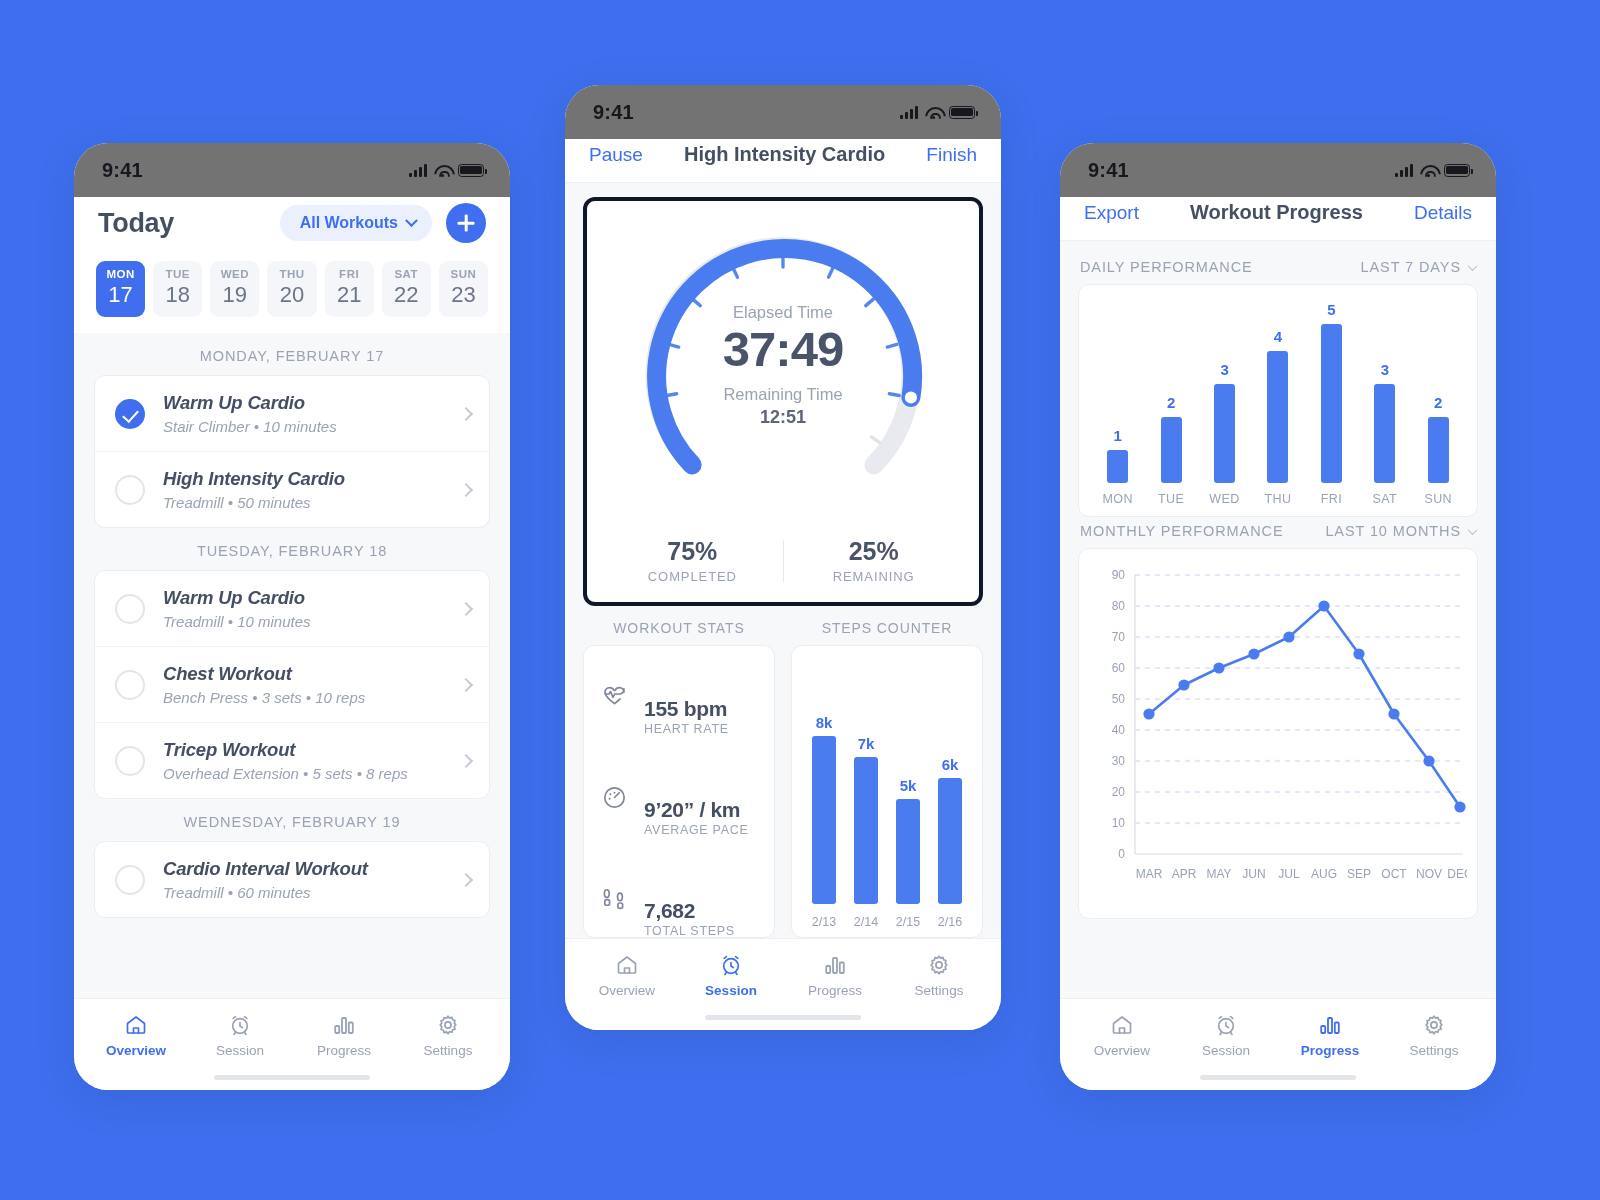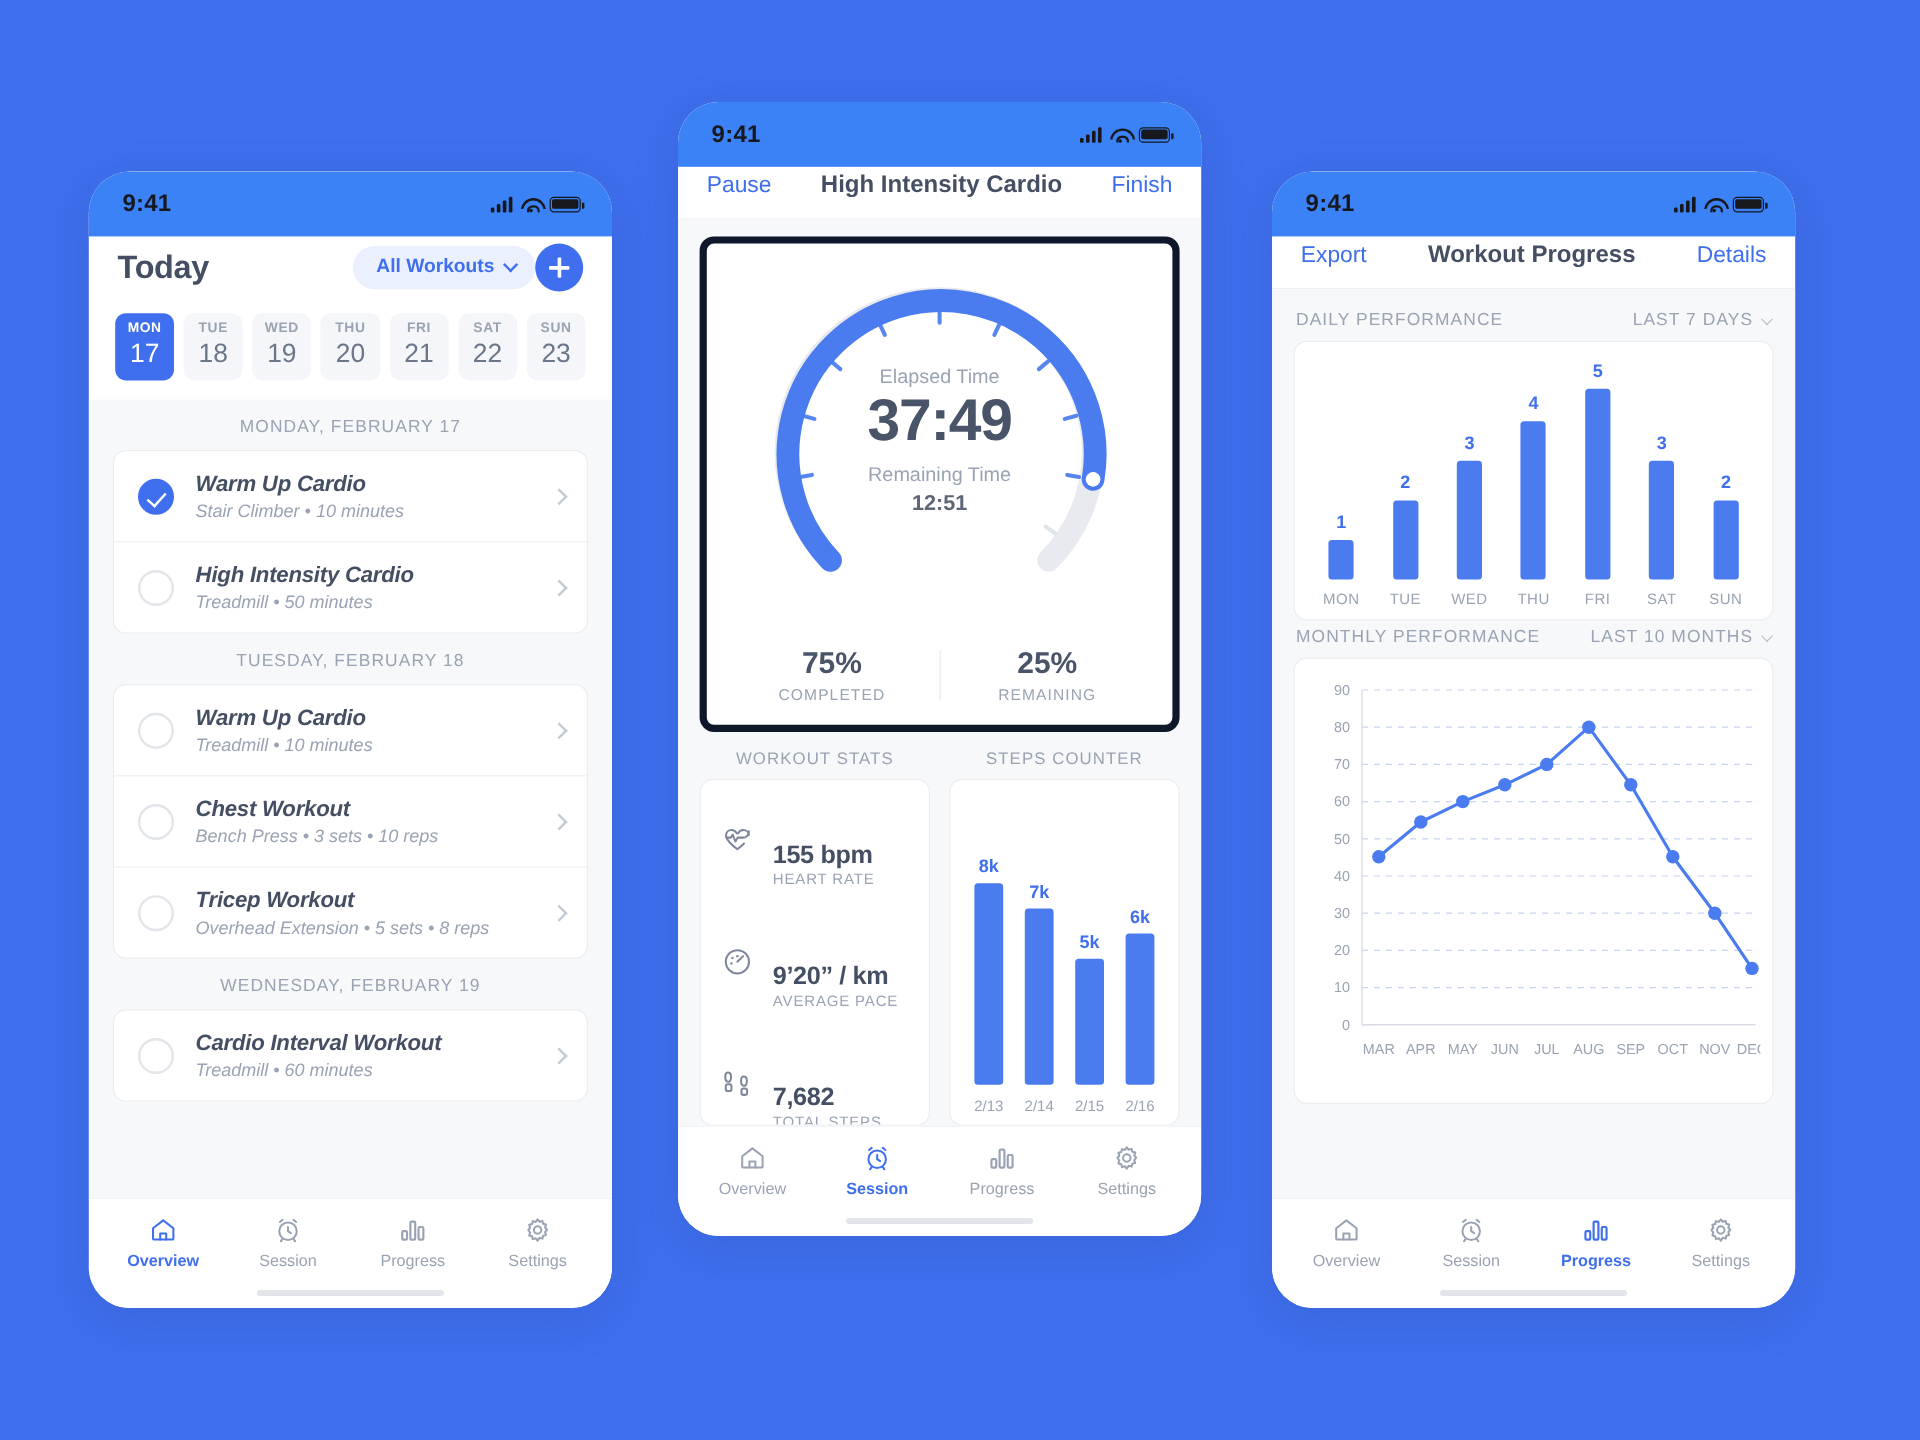--- a/index.html
+++ b/index.html
@@ -23,21 +23,21 @@
   }
   #phone-overview { left: 74px;   top: 143px; width: 436px; height: 947px; }
   #phone-session  { left: 565px;  top: 85px;  width: 436px; height: 945px; }
   #phone-progress { left: 1060px; top: 143px; width: 436px; height: 947px; }
 
   
   .statusbar {
     height: 54px; flex: 0 0 54px;
     display: flex; align-items: center; justify-content: space-between;
     padding: 0 26px 0 28px;
-    background: #3b82f6;
+    background: #737373;
     gap: 35px;
   }
   .sb-time { font-size: 20px; font-weight: bold; color: #16181d; letter-spacing: .2px; }
   .sb-icons { display: flex; align-items: flex-end; gap: 7px; }
   .sig { display: flex; align-items: flex-end; gap: 2px; height: 13px; }
   .sig i { display: block; width: 3px; background: #16181d; border-radius: 1px; }
   .sig i:nth-child(1){height:4px}.sig i:nth-child(2){height:7px}
   .sig i:nth-child(3){height:10px}.sig i:nth-child(4){height:13px}
   .wifi { width: 17px; height: 13px; position: relative; }
   .wifi::before{
@@ -57,21 +57,21 @@
   .batt { width: 26px; height: 13px; border: 1.6px solid #16181d; border-radius: 3.6px; position: relative; padding: 1.4px; }
   .batt span { display:block; height: 100%; width: 100%; background: #16181d; border-radius: 1.6px; }
   .batt::after { content:""; position:absolute; right:-3.6px; top:4px; width:2px; height:5px; background:#16181d; border-radius:0 1px 1px 0; }
 
   
   .navbar-1 {
     flex: 0 0 auto; padding: 6px 24px 18px;
     display: flex; align-items: center; justify-content: space-between;
   }
   .page-title { font-size: 27px; font-weight: bold; color: #454f63; letter-spacing:-.3px; }
-  .title-right { display: flex; align-items: center; gap: 0; }
+  .title-right { display: flex; align-items: center; gap: 14px; }
   .pill {
     background: #eaf0fe; color: #3f6fee; border-radius: 20px;
     padding: 9px 16px 9px 20px; font-size: 16px; font-weight: bold;
     display: flex; align-items: center; gap: 9px; cursor: pointer;
   }
   .chev-d { width: 9px; height: 9px; border-right: 2.2px solid currentColor; border-bottom: 2.2px solid currentColor; transform: rotate(45deg) translate(-2px,-2px); }
   .fab {
     width: 40px; height: 40px; border-radius: 50%; background: #3f6fee;
     position: relative; cursor: pointer; flex: 0 0 40px;
   }
@@ -138,21 +138,21 @@
   .tab { flex: 1; text-align: center; cursor: pointer; }
   .tab .ico { height: 28px; display: flex; align-items: center; justify-content: center; color: #9aa3b3; }
   .tab .lbl { font-size: 13.5px; color: #9aa3b3; margin-top: 4px; }
   .tab.on .ico, .tab.on .lbl { color: #3f6fee; }
   .tab.on .lbl { font-weight: bold; }
   .homebar { flex: 0 0 auto; height: 26px; display:flex; align-items:center; justify-content:center; background:#fff; }
   .homebar i { display:block; width: 156px; height: 5px; border-radius: 3px; background: #e2e5ea; }
 
   
   .sess-body { flex:1 1 auto; background:#f7f8fa; padding: 14px 18px 0; display:flex; flex-direction:column; overflow:hidden; }
-  .gauge-card { background:#fff; border:6px solid #0f172a; border-radius:12px; padding: 16px 0 18px; }
+  .gauge-card { background:#fff; border:4px solid #0f172a; border-radius:12px; padding: 16px 0 18px; }
   .gauge-wrap { position: relative; width: 100%; height: 316px; }
   .gauge-wrap svg { display:block; margin: 0 auto; }
   .gauge-center {
     position:absolute; left:0; right:0; top: 86px; text-align:center; pointer-events:none;
   }
   .g-lab { font-size: 16.5px; color: #9aa3b3; }
   .g-time { font-size: 49px; font-weight: bold; color: #4a5468; letter-spacing: -1px; line-height: 1.12; }
   .g-lab2 { font-size: 16.5px; color: #9aa3b3; margin-top: 8px; }
   .g-rem { font-size: 18px; font-weight: bold; color: #5d6577; margin-top: 3px; }
   .pcts { display:flex; align-items:center; justify-content:center; margin-top: 4px; }

